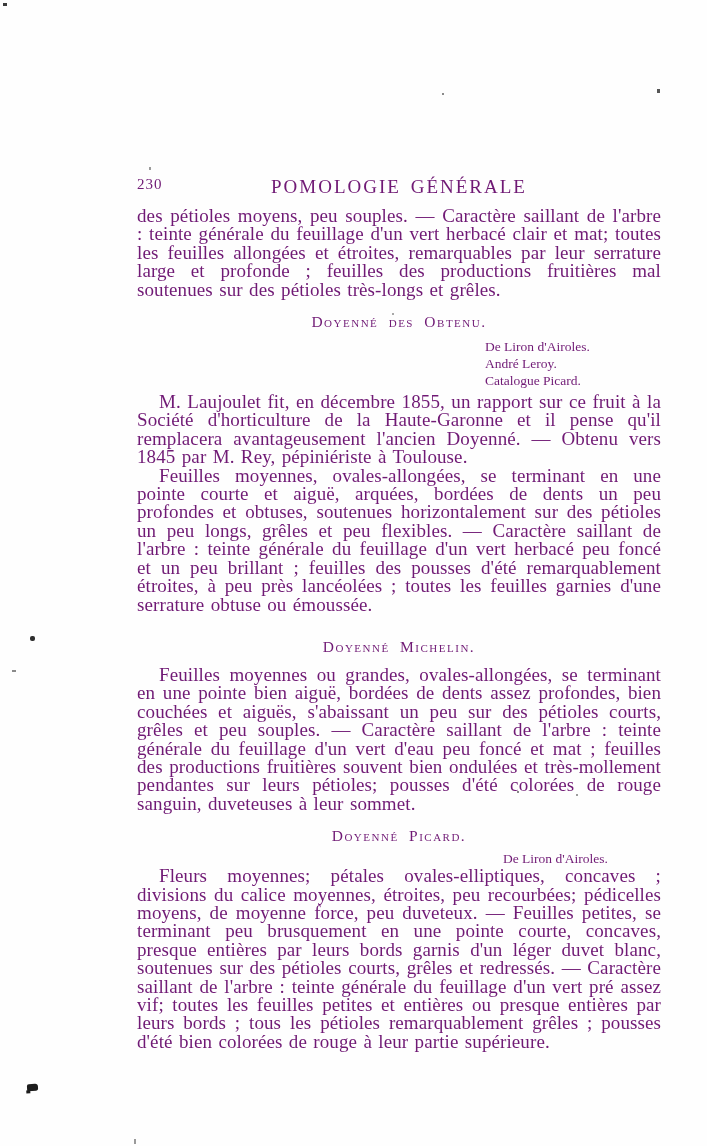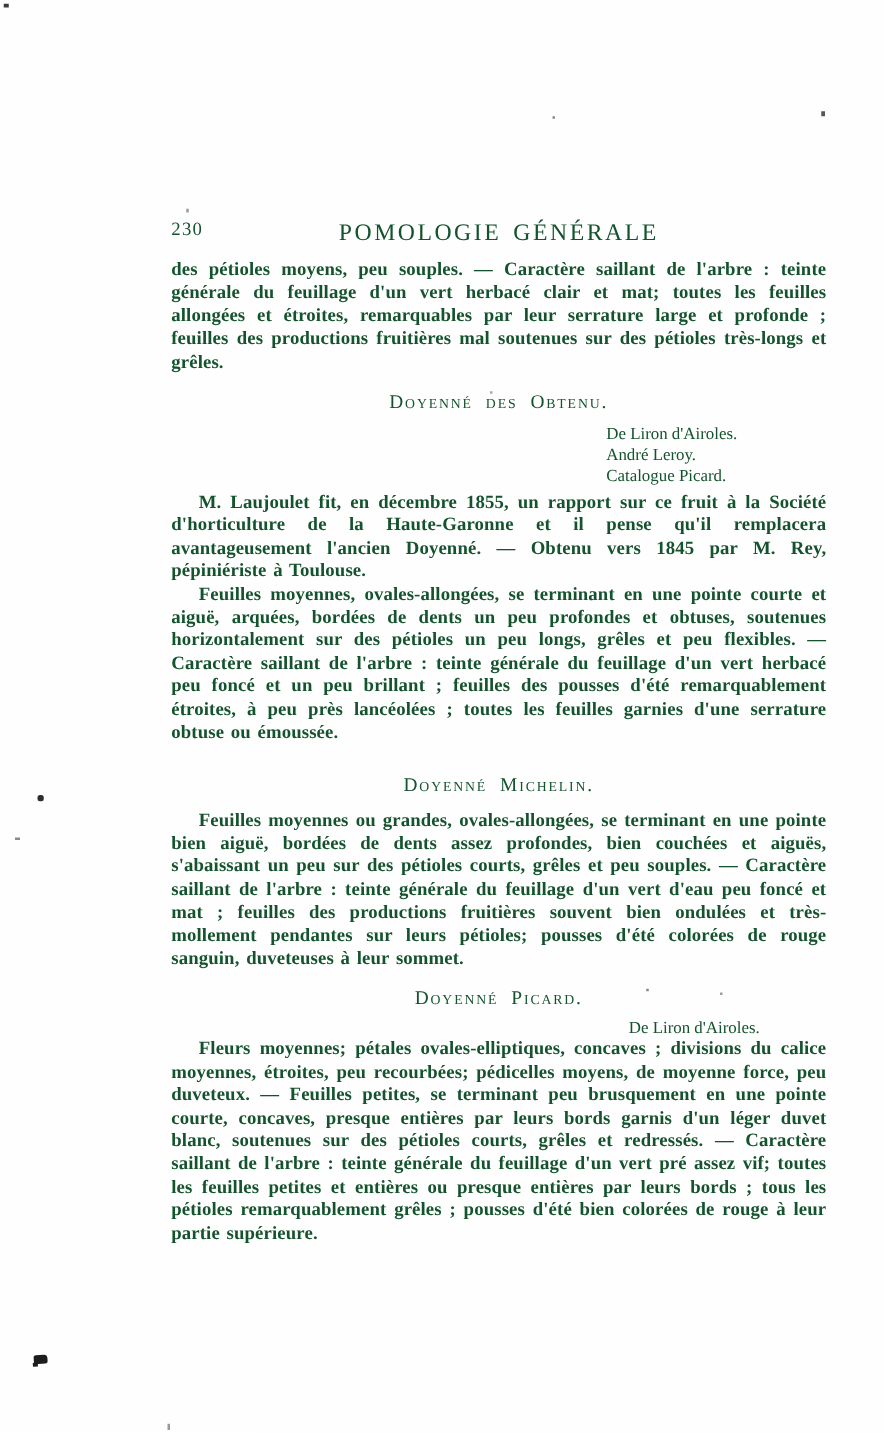--- a/index.html
+++ b/index.html
@@ -9,21 +9,21 @@
     width: 707px;
     height: 1146px;
     overflow: hidden;
   }
   .page {
     position: relative;
     width: 707px;
     height: 1146px;
     background: #fefefe;
     font-family: "Liberation Serif", "DejaVu Serif", serif;
-    color: #14532d;
+    color: #701a75;
   }
   .text-col {
     position: absolute;
     left: 137px;
     top: 176px;
     width: 524px;
   }
   .page-header {
     position: relative;
     height: 18px;
@@ -36,27 +36,26 @@
     letter-spacing: 1px;
   }
   .running-title {
     text-align: center;
     font-size: 19px;
     letter-spacing: 2px;
     word-spacing: 3px;
   }
   .par {
     margin: 0;
-    font-size: 15px;
+    font-size: 19px;
     line-height: 18.4px;
     text-align: justify;
     text-indent: 22px;
     letter-spacing: 0.1px;
     word-spacing: 1.5px;
-    font-weight: bold;
   }
   .par.no-indent {
     text-indent: 0;
     margin-top: 13px;
   }
   .section-heading {
     margin: 14px 0 0 0;
     font-size: 15.5px;
     font-weight: normal;
     font-variant: small-caps;

